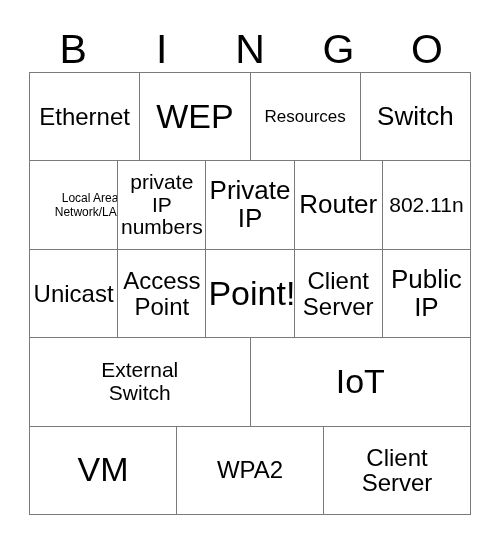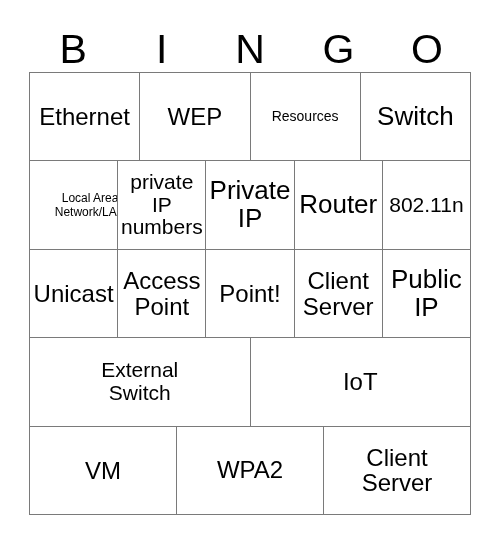--- a/index.html
+++ b/index.html
@@ -72,25 +72,25 @@
   }
   .cell-text {
     display: block;
     width: 100%;
     line-height: 1.07;
     white-space: pre-line;
     word-break: normal;
   }
   
   .fs-xs  { font-size: 12px; line-height: 1.18; margin-left: 33px; }
-  .fs-sm  { font-size: 14px; line-height: 1.12; }
+  .fs-sm  { font-size: 17px; line-height: 1.12; }
   .fs-md  { font-size: 21px; line-height: 1.07; }
   .fs-lg  { font-size: 24px; line-height: 1.07; }
   .fs-xl  { font-size: 26px; line-height: 1.07; }
-  .fs-xxl { font-size: 24px; line-height: 1.05; }
+  .fs-xxl { font-size: 34px; line-height: 1.05; }
 </style>
 </head>
 <body>
 
 <div id="card">
 
   <div id="header-row">
     <div class="header-letter">B</div>
     <div class="header-letter">I</div>
     <div class="header-letter">N</div>

